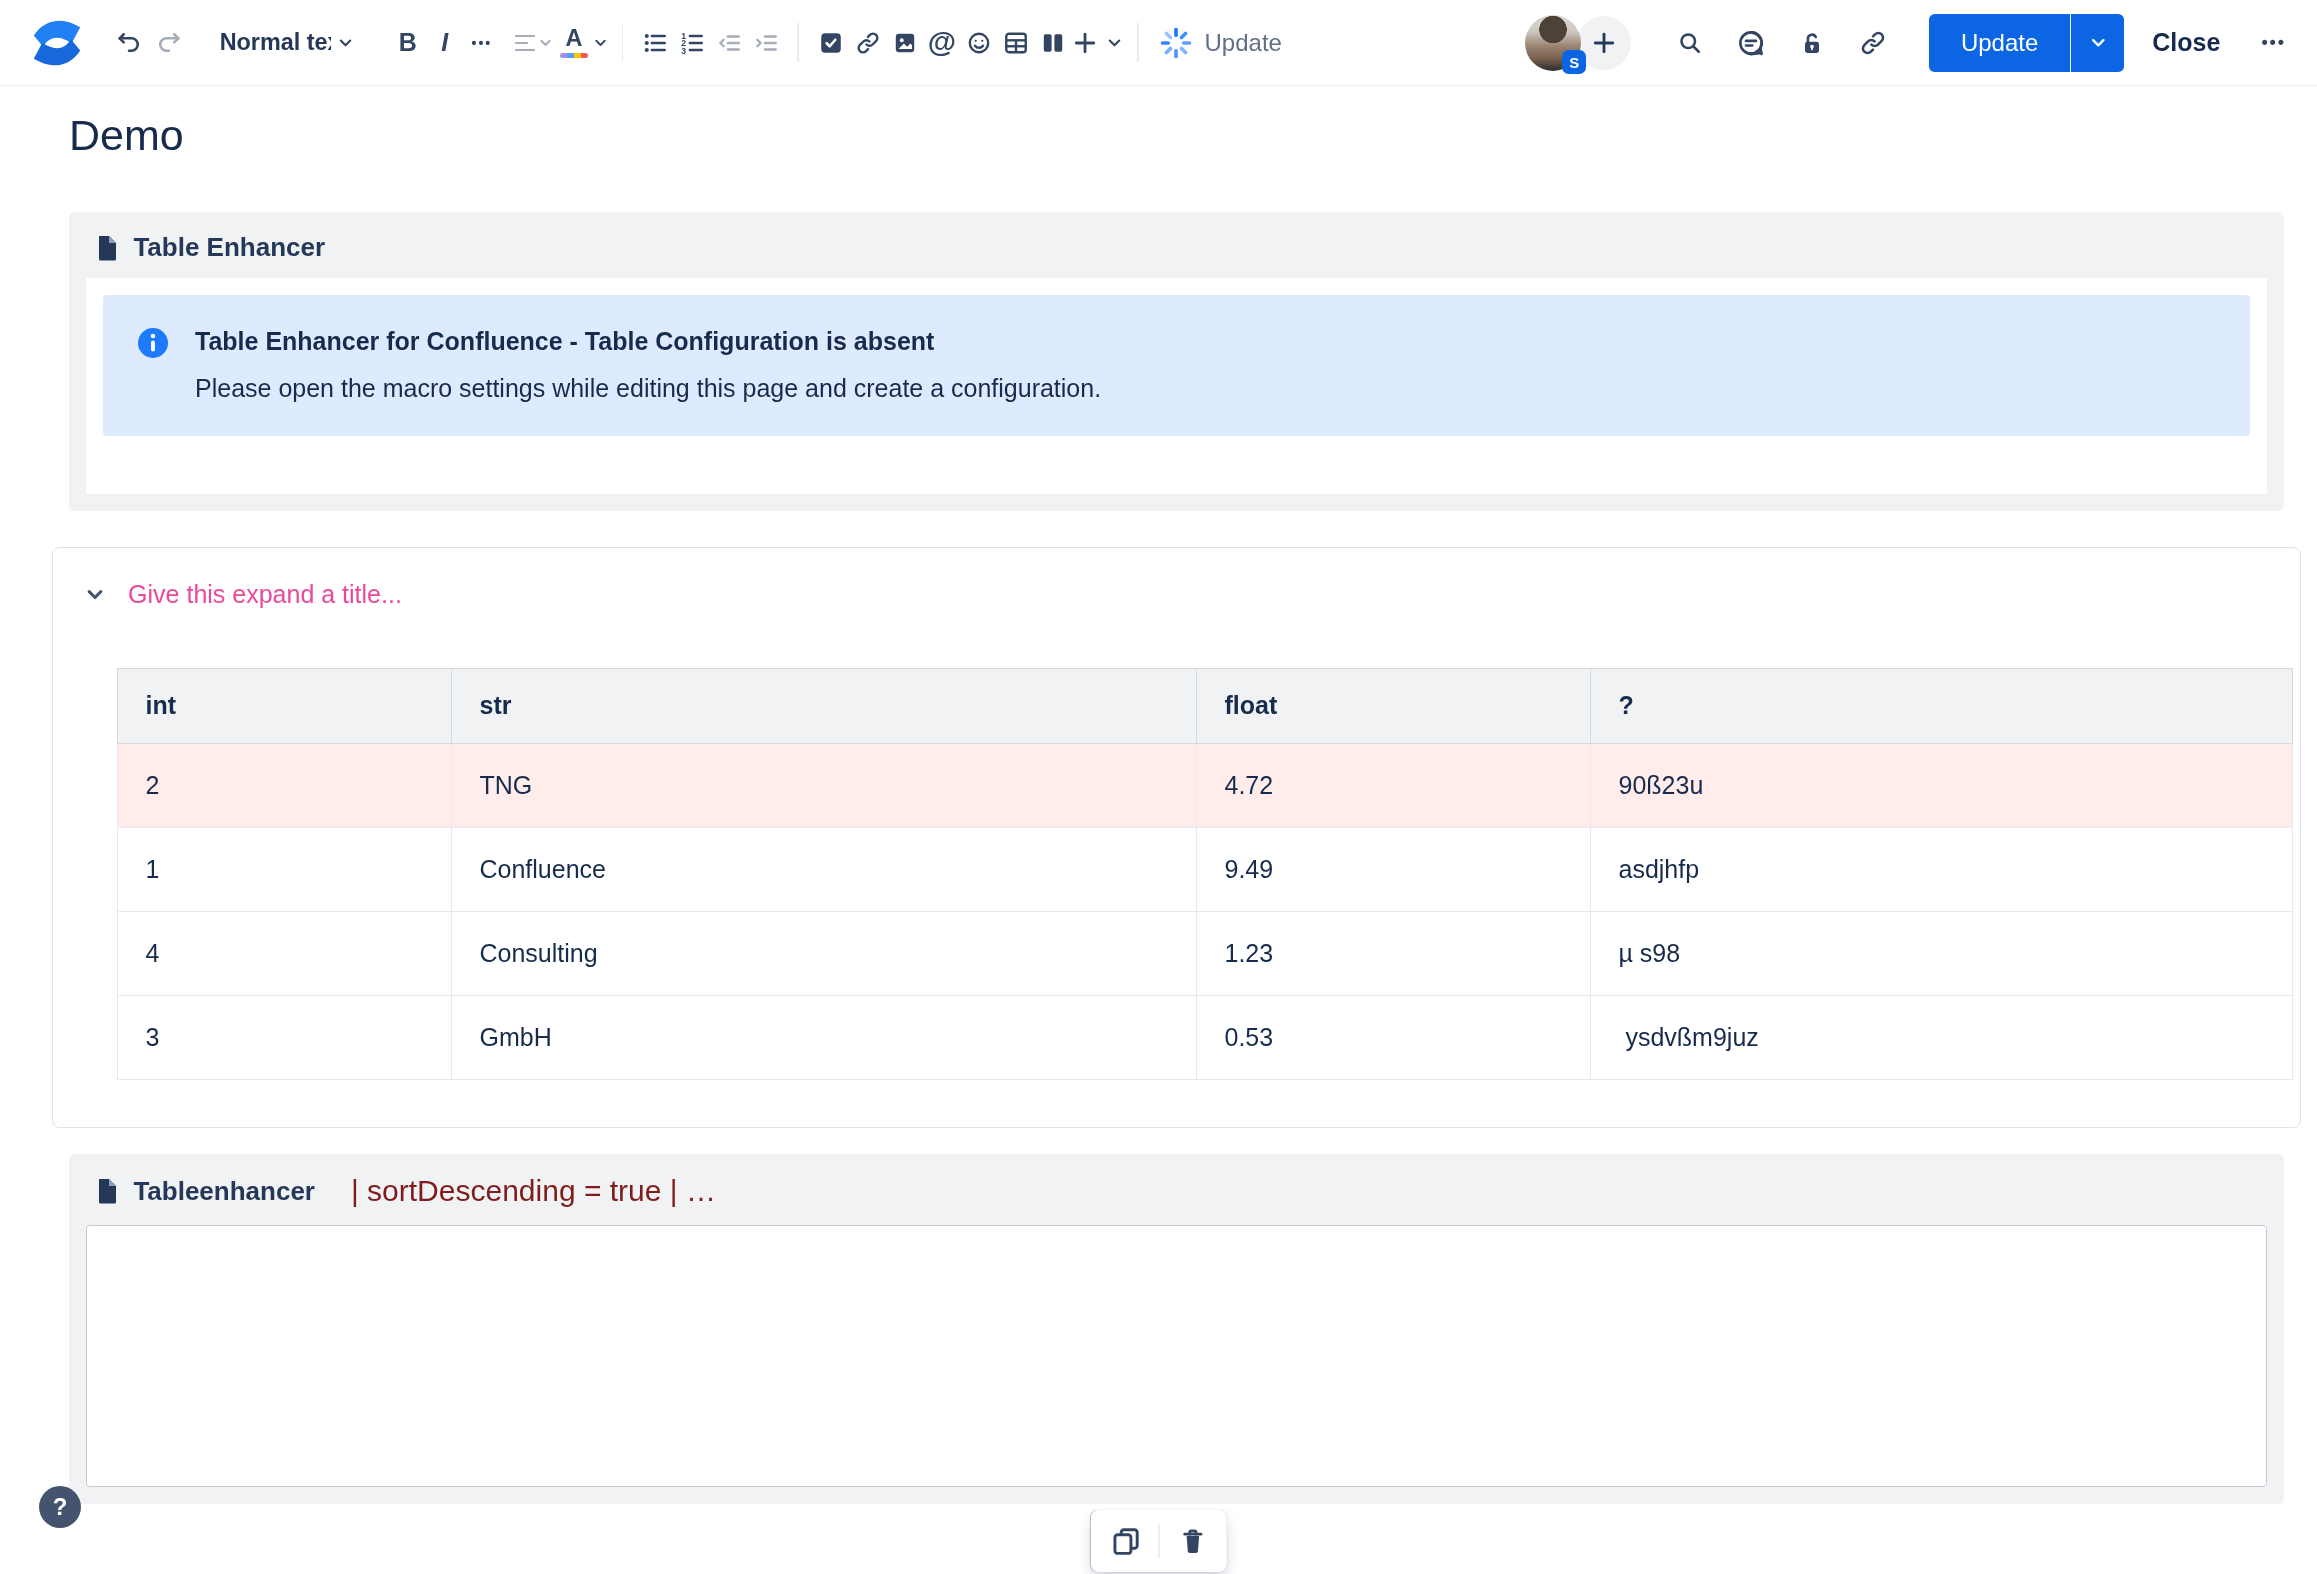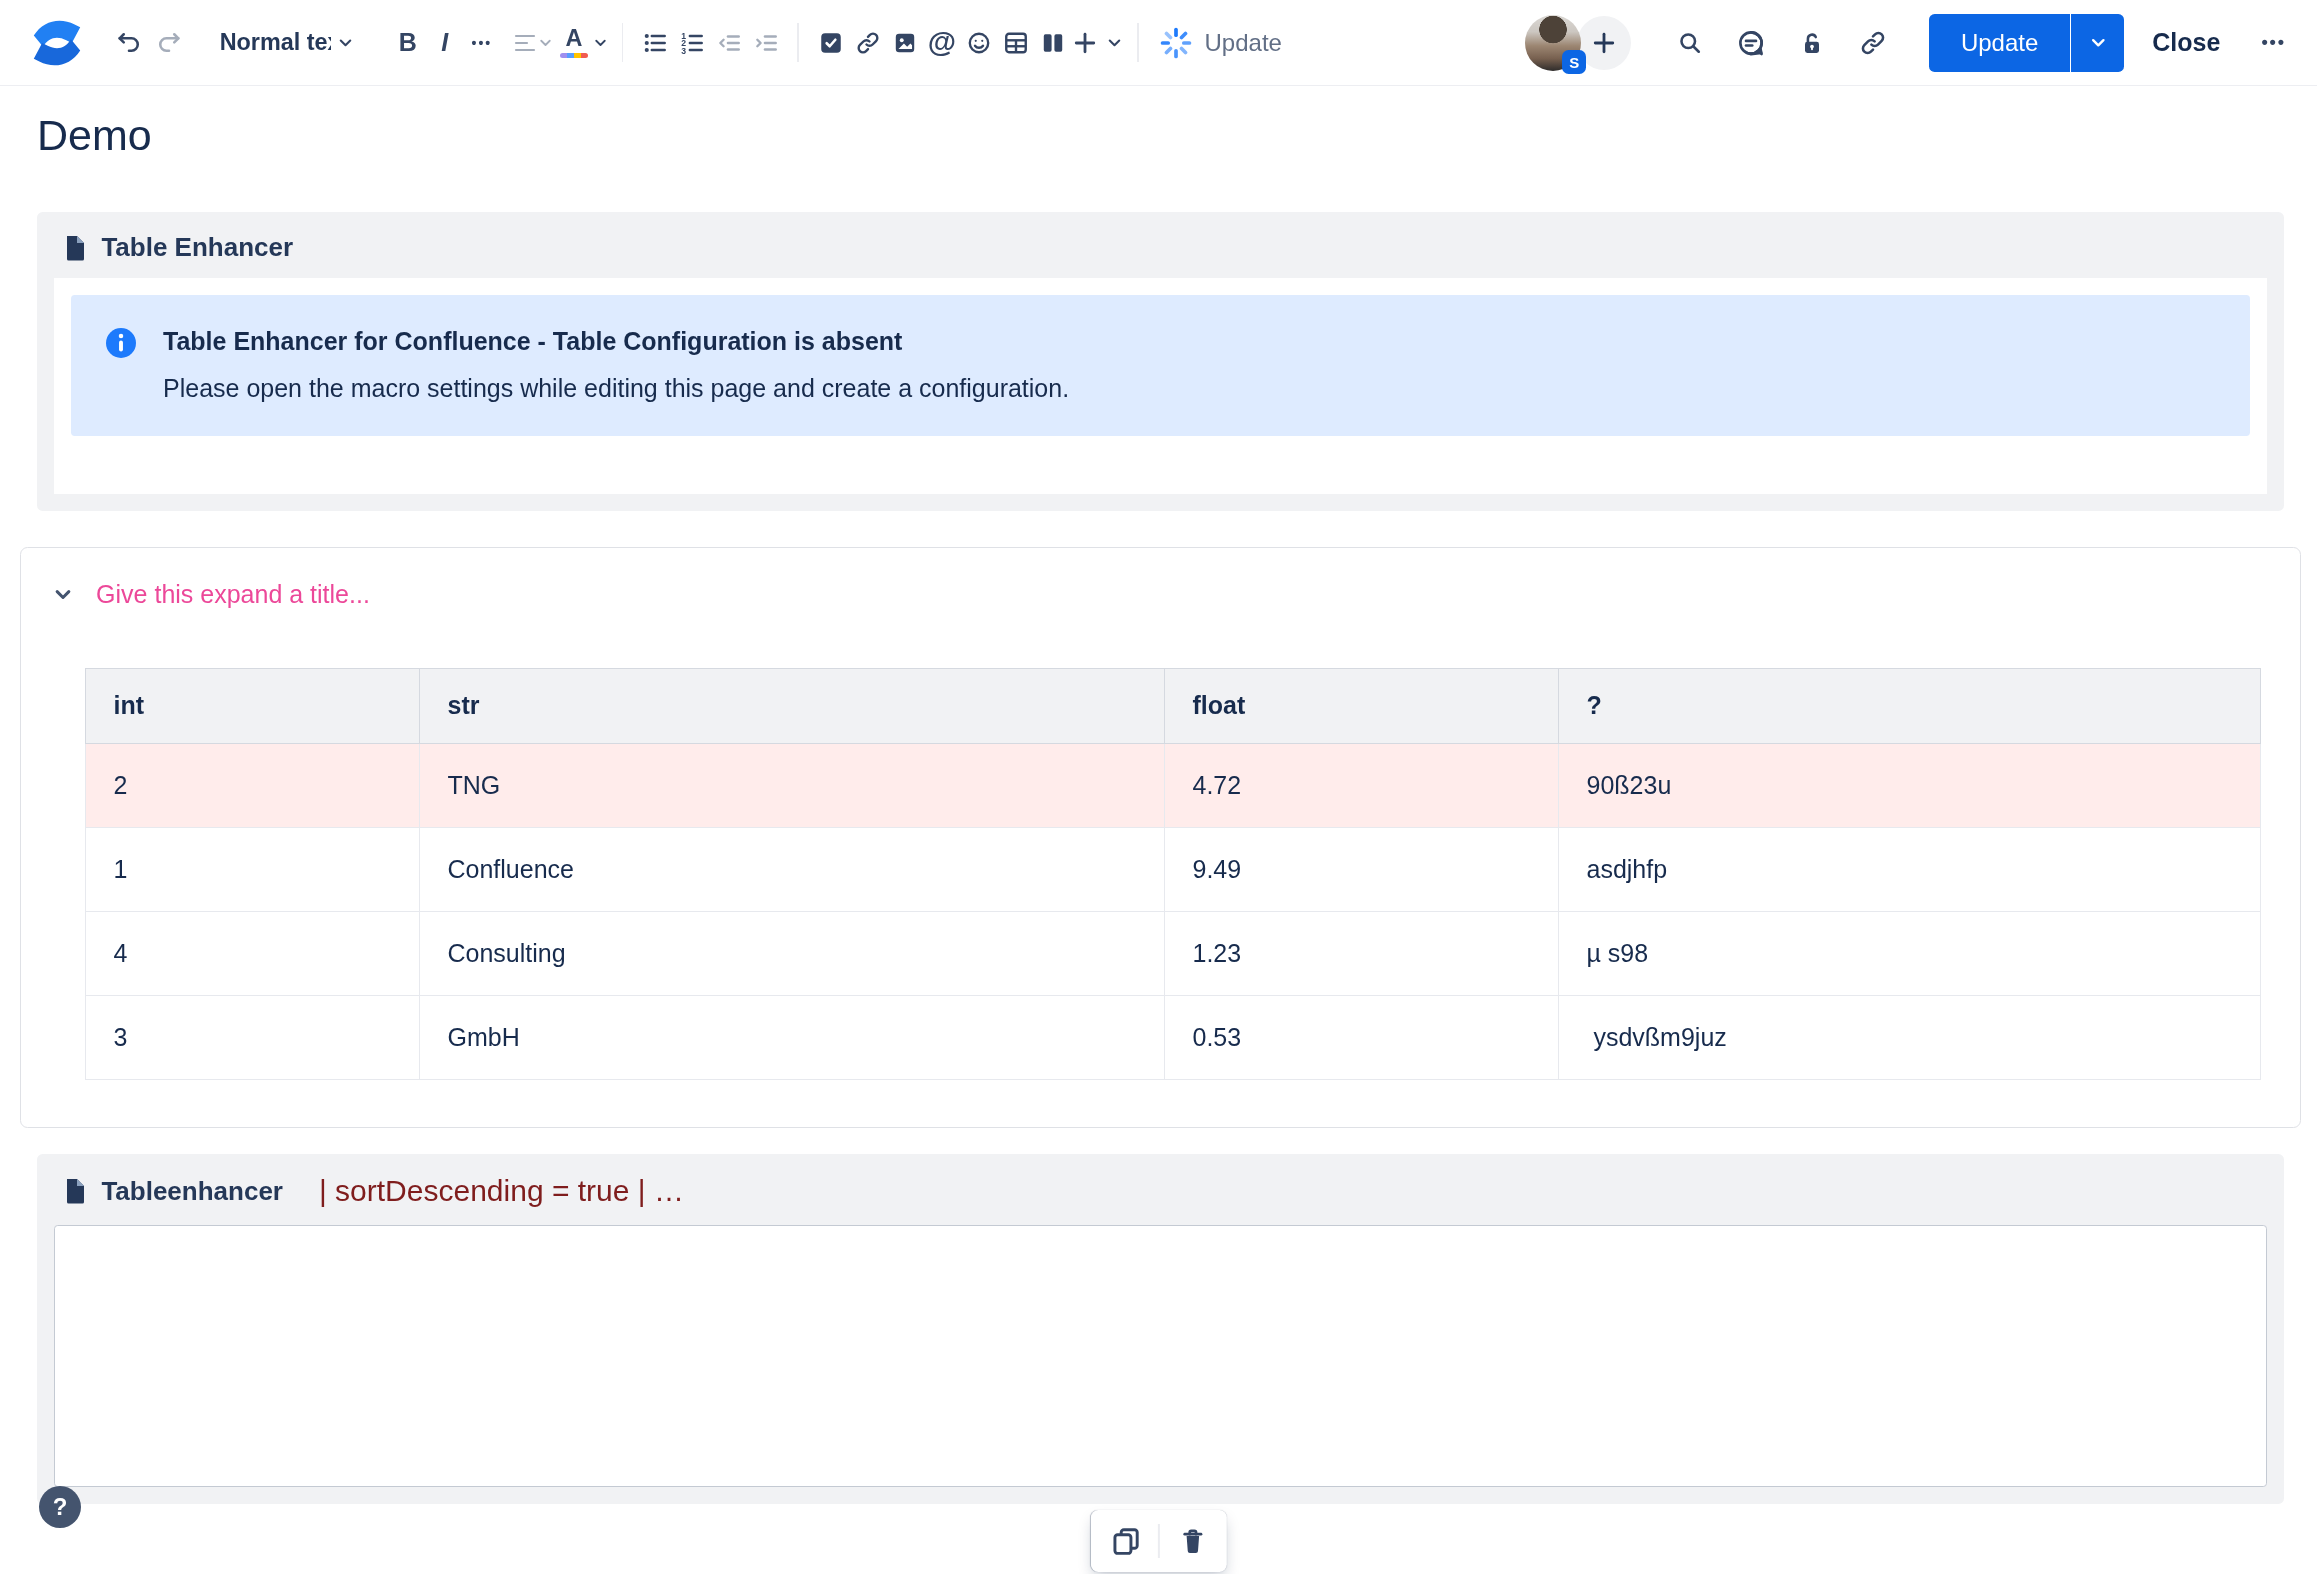--- a/index.html
+++ b/index.html
@@ -85,21 +85,21 @@
     background: #0c66e4; color:#fff; width: 54px; border: none; cursor: pointer;
     border-left: 1.9px solid #fff; display:flex; align-items:center; justify-content:center;
   }
   .close-btn {
     background: none; border: none; font-family: inherit;
     font-size: 25px; font-weight: 700; color: #172b4d; margin: 0 41px 0 28px; cursor: pointer;
   }
   .more-btn { font-size: 18px; font-weight: 700; letter-spacing: 1.9px; color:#344563; background:none; border:none; cursor:pointer;}
 
   
-  .content { padding: 0 17px 0 20px; }
+  .content { padding: 0 17px 0 52px; }
   .page-title { font-size: 43px; font-weight: 500; color: #172b4d; margin: 24px 0 0 17px; line-height: 1.18; }
 
   .macro { background: #f1f2f4; border-radius: 5.6px; margin: 51px 17px 0 17px; padding: 15px 17px 17px; }
   .macro-head { display: flex; align-items: center; gap: 14px; padding: 5.6px 9.4px; cursor: pointer; }
   .macro-title { font-size: 26px; font-weight: 700; color: #253858; }
   .macro-params { font-size: 30px; color: #7f1d1d; margin-left: 22px; white-space: pre; }
   .macro-body { background: #fff; margin-top: 9.4px; border-radius: 0; padding: 17px 17px 58px; }
 
   .info-panel {
     background: #deebff; border-radius: 3.7px; display: flex; gap: 24px;

